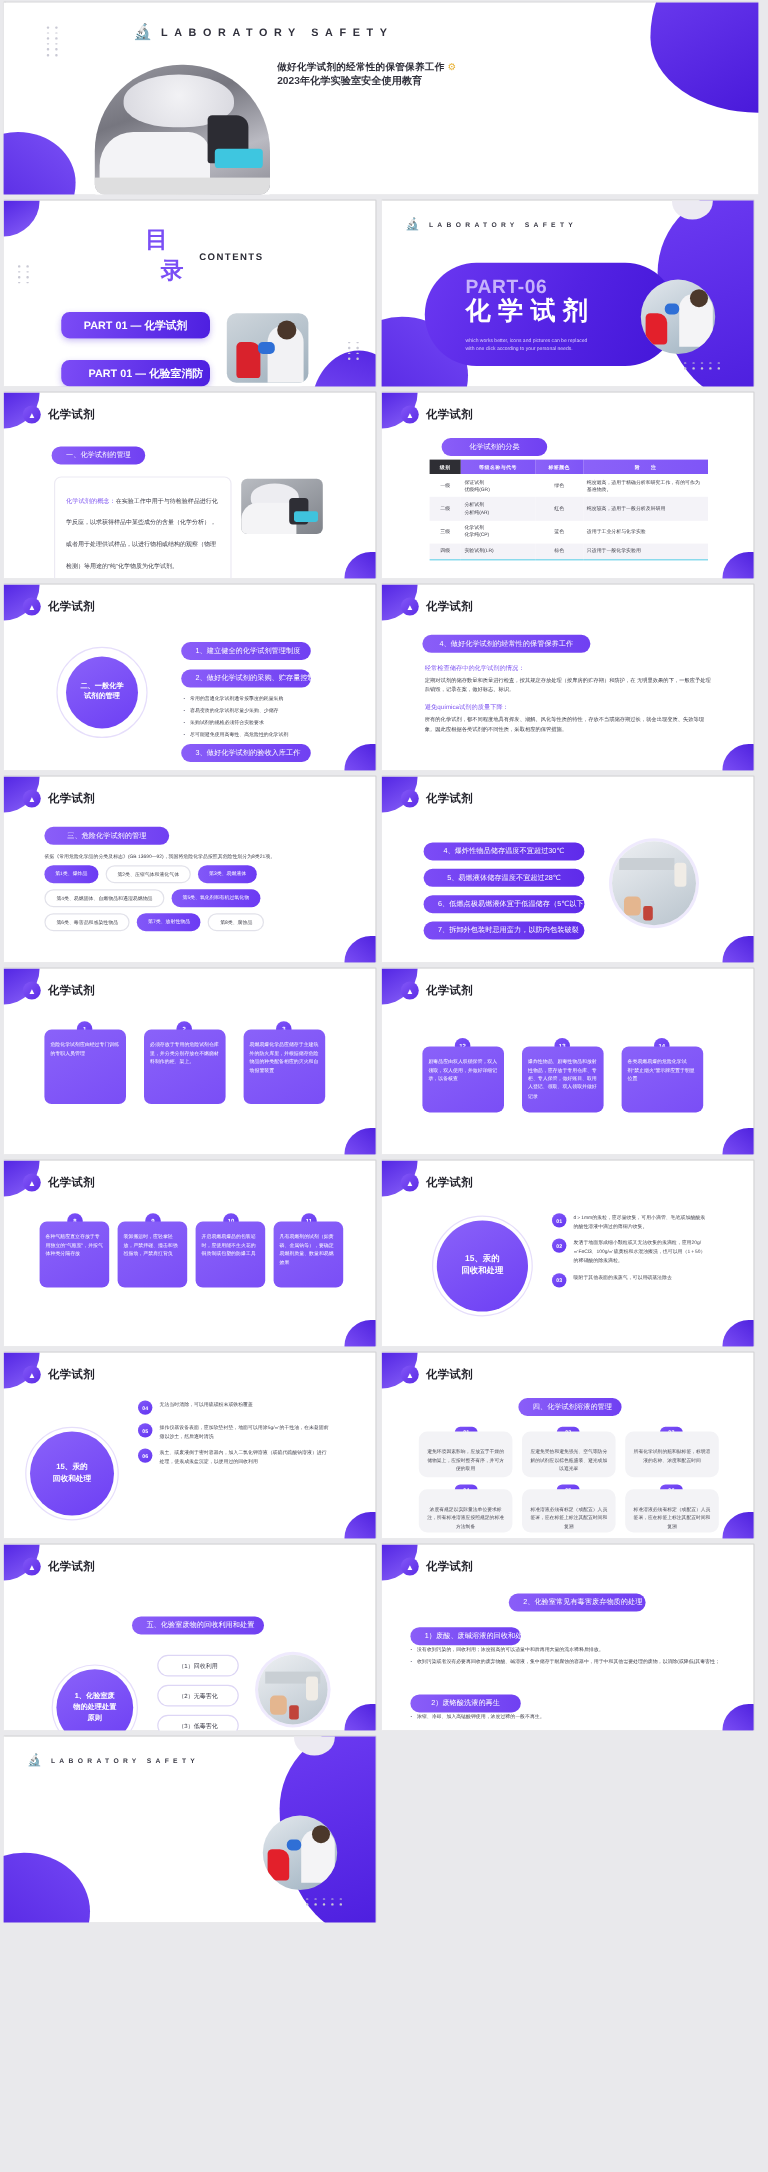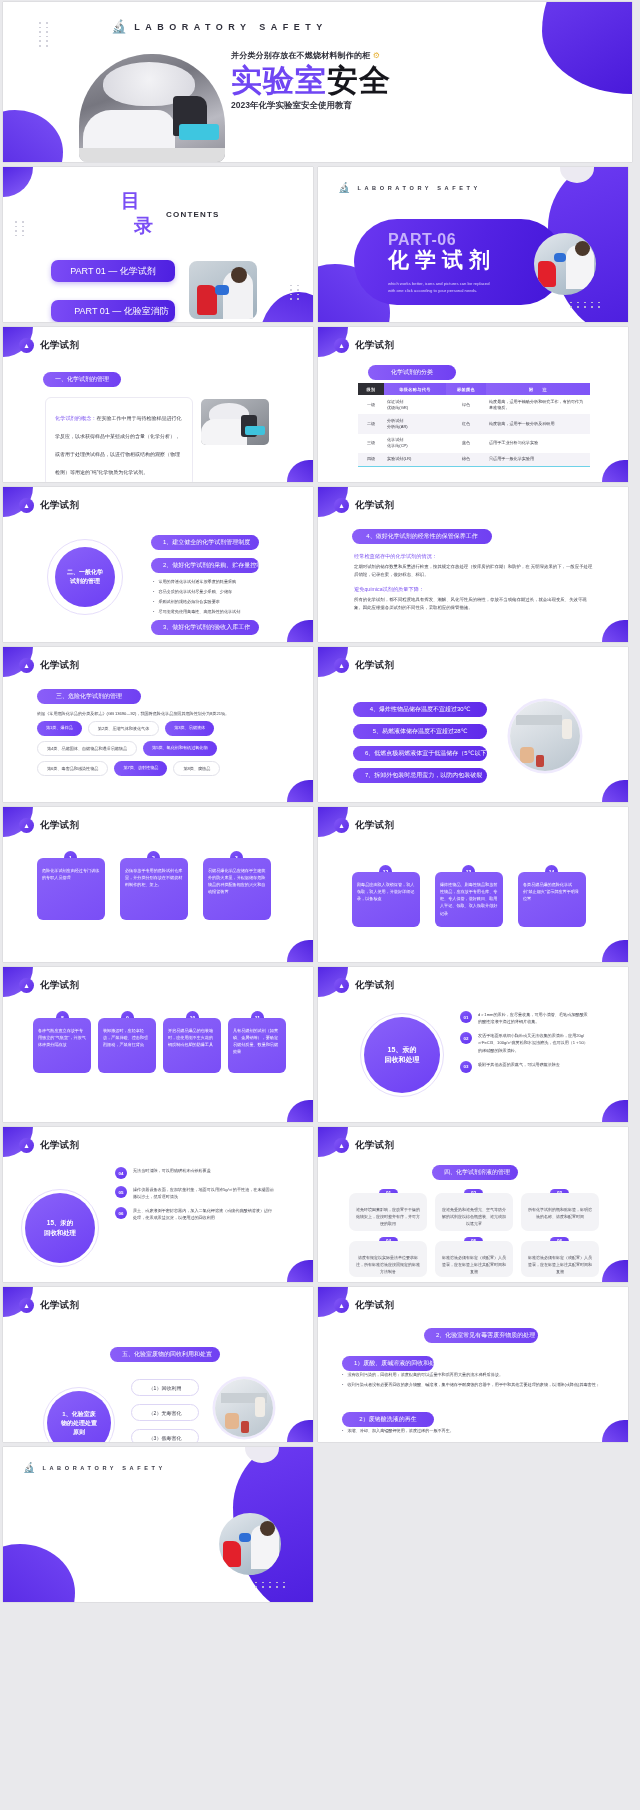--- a/index.html
+++ b/index.html
@@ -77,21 +77,21 @@
   .cover-main .p{ color:#7046f3; }
   .cover-main .k{ color:#16161c; }
   .cover-date{ font-size:8.5px;color:#34343f;font-weight:600;margin-top:1px;}
   
   .mulu{ position:absolute;left:118px;top:24px;font-size:19px;color:#7a4ef5;font-weight:700;line-height:1.0;letter-spacing:2px;}
   .mulu2{ position:absolute;left:131px;top:46px;font-size:19px;color:#7a4ef5;font-weight:700;letter-spacing:2px;}
   .contents-en{ position:absolute;left:163px;top:43px;font-size:8px;color:#2c2c36;letter-spacing:1.2px;font-weight:600;}
   .part-btn{
     position:absolute; left:48px; width:124px; height:22px; border-radius:7px;
     background:linear-gradient(100deg,#7c4cf6,#4d1fe0);
-    color:#fff;font-size:9px;font-weight:400;display:flex;align-items:center;justify-content:center;
+    color:#fff;font-size:9px;font-weight:700;display:flex;align-items:center;justify-content:center;
     box-shadow:0 2px 5px rgba(80,40,220,.3);
   }
   .ct-photo{
     position:absolute;left:186px;top:94px;width:68px;height:58px;border-radius:8px;overflow:hidden;
     background:linear-gradient(150deg,#cfd6dc,#9fb0bd);box-shadow:0 0 0 3px #fff;
   }
   .ct-photo .red{position:absolute;left:8px;bottom:4px;width:20px;height:30px;background:#d9222c;border-radius:4px 8px 3px 3px;}
   .ct-photo .man{position:absolute;right:4px;top:10px;width:30px;height:48px;background:#f2f2f4;border-radius:14px 14px 0 0;}
   .ct-photo .head{position:absolute;right:10px;top:6px;width:16px;height:16px;background:#4a362a;border-radius:50%;}
   .ct-photo .glove{position:absolute;left:26px;top:24px;width:14px;height:10px;background:#2e6fd6;border-radius:4px;}
@@ -222,25 +222,22 @@
     </div>
     <div class="cover-photo">
       <div class="cap"></div>
         <div class="coat"></div>
         <div class="scope"></div>
         <div class="stage"></div>
         <div class="bench"></div>
     </div>
     <div class="cover-title">
       <div class="cover-sub">
-        <span>并分类分别存放在不燃烧材料制作的柜</span>
+        <span>做好化学试剂的经常性的保管保养工作</span>
         <span class="flask">⚙</span>
-      </div>
-      <div class="cover-main">
-        <span class="p">实验室</span><span class="k">安全</span>
       </div>
       <div class="cover-date">2023年化学实验室安全使用教育</div>
     </div>
   </div>
 
   <div class="slide">
     <div class="blob blob-tl-fold2"></div>
     <div class="blob" style="right:-26px;bottom:-26px;width:80px;height:56px;background:linear-gradient(200deg,#5122e1,#7b4ff5);border-radius:50% 50% 10% 10% / 90% 90% 10% 10%;"></div>
     <div class="dotgrid" style="left:12px;top:54px;grid-template-columns:repeat(2,4px);">
         <i></i>

